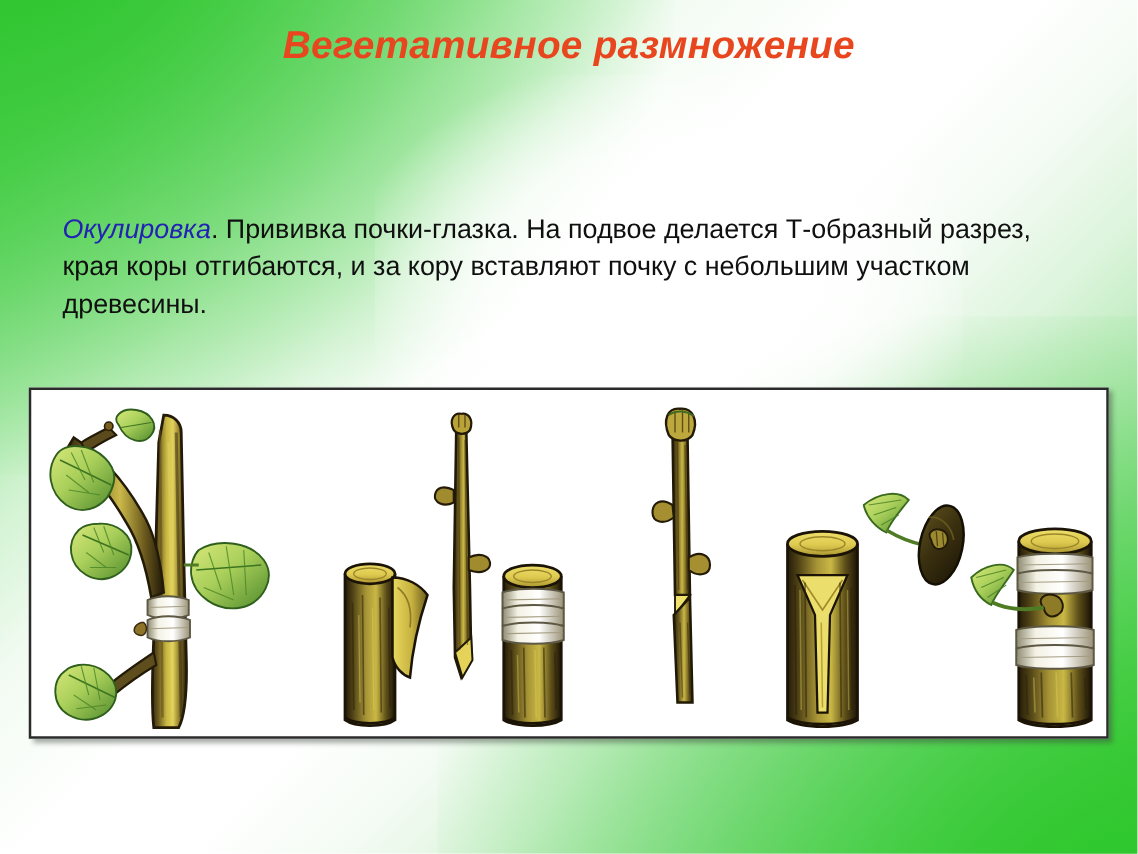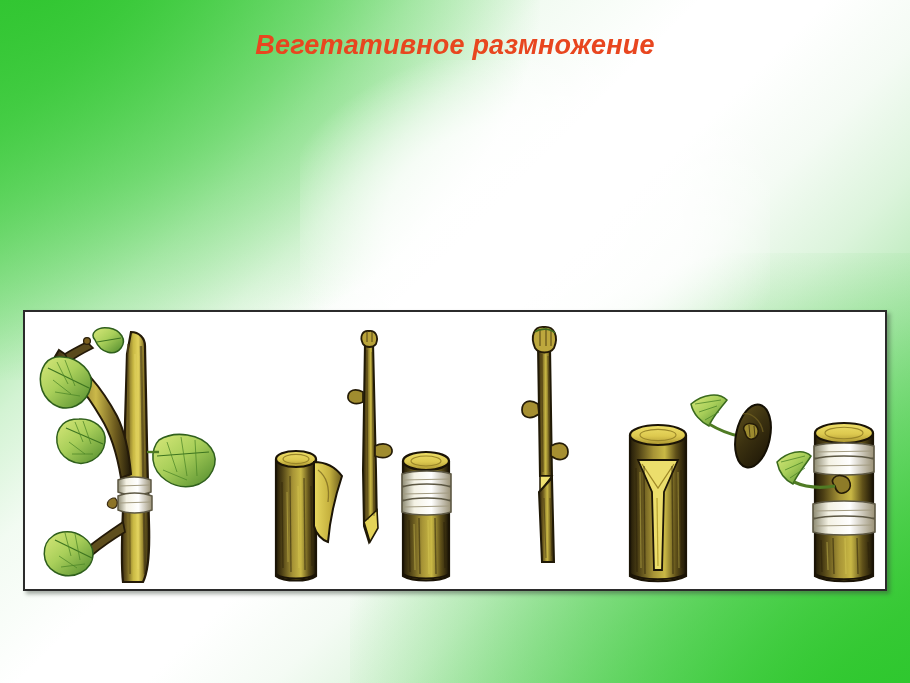--- a/index.html
+++ b/index.html
@@ -58,24 +58,24 @@
     left: 300px; top: 60px;
     width: 470px; height: 330px;
     background: radial-gradient(ellipse at 50% 50%, rgba(255,255,255,0.98) 0%, rgba(255,255,255,0.75) 45%, rgba(255,255,255,0) 78%);
     pointer-events: none;
   }
 
   
   #title {
     position: absolute;
     left: 0;
-    top: 30px;
+    top: 18px;
     width: 910px;
     text-align: center;
-    font-size: 27px;
+    font-size: 31px;
     font-style: italic;
     font-weight: bold;
     color: #e8461f;
     letter-spacing: 0.2px;
     white-space: nowrap;
   }
 
   
   #body-text {
     position: absolute;
@@ -118,20 +118,21 @@
 <body>
 
 <div id="slide">
 
   <div id="bg-glow-tl"></div>
   <div id="bg-glow-br"></div>
   <div id="bg-white-core"></div>
 
   <div id="title">Вегетативное размножение</div>
 
+  <div id="body-text"><span id="term">Окулировка</span><span id="body-rest">. Прививка почки-глазка. На подвое делается Т-образный разрез, края коры отгибаются, и за кору вставляют почку с небольшим участком древесины.</span></div>
 
   <div id="panel">
     <div id="panel-stage">
 
       <div class="fig" style="left:10px; top:12px; width:200px; height:260px;">
         <svg viewBox="0 0 200 260" width="200" height="260">
           <defs>
             <linearGradient id="barkA" x1="0" y1="0" x2="1" y2="0">
               <stop offset="0%" stop-color="#3a2c12"></stop>
               <stop offset="18%" stop-color="#6e5c20"></stop>

